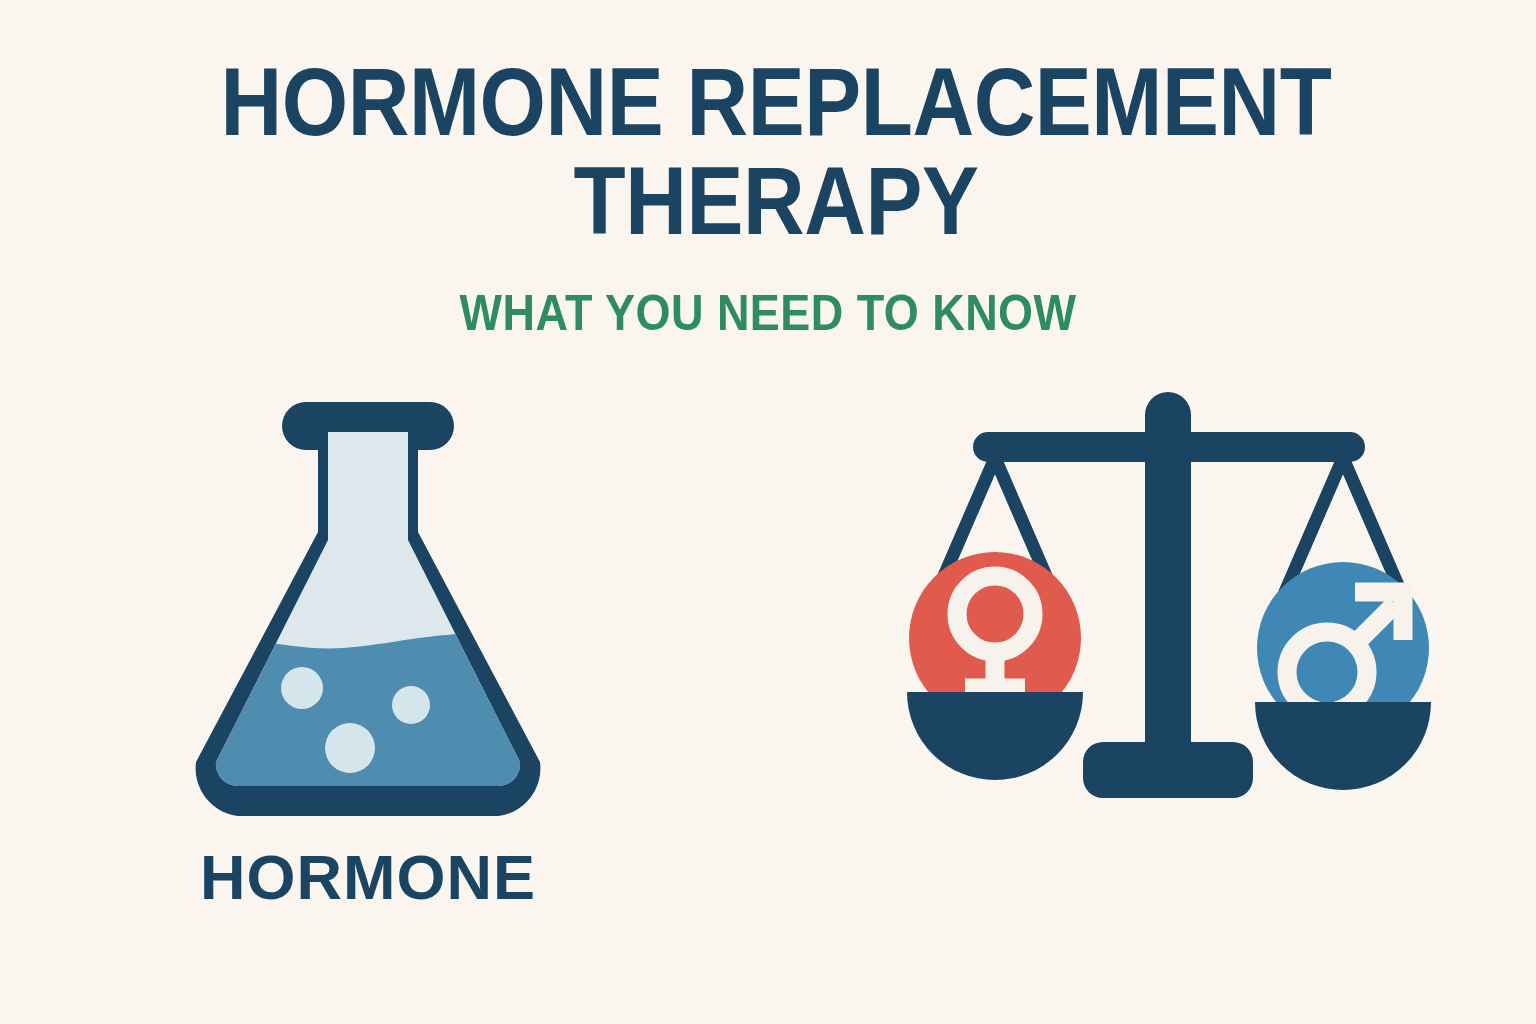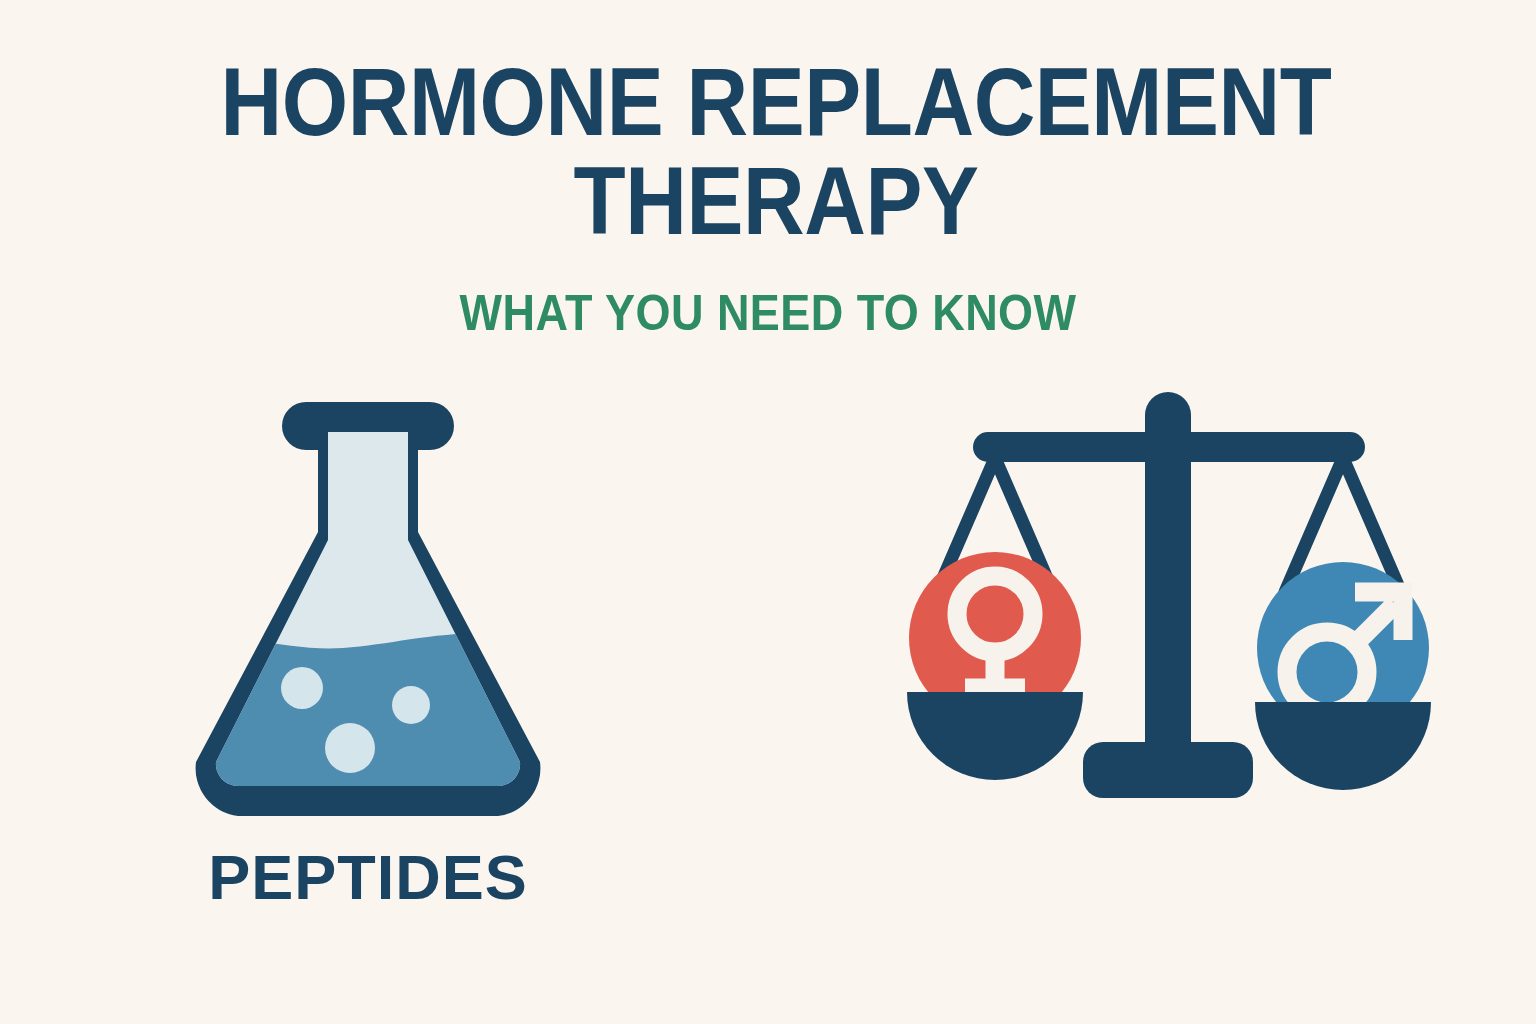--- a/index.html
+++ b/index.html
@@ -150,21 +150,21 @@
                    C 235 264, 290 244, 380 258
                    L 380 450 L 20 450 Z" fill="#4e8cb0"></path>
 
           <circle cx="134" cy="308" r="21" fill="#d5e5ec"></circle>
           <circle cx="243" cy="325" r="19" fill="#d5e5ec"></circle>
           <circle cx="182" cy="368" r="25" fill="#d5e5ec"></circle>
         </g>
       </svg>
     </div>
 
-    <div class="panel-label">PEPTIDES</div>
+    <div class="panel-label">HORMONE</div>
   </div>
 
   <div class="panel panel-right">
 
     <div class="icon-area">
       <svg width="530" height="430" viewBox="0 0 530 430" aria-hidden="true">
 
         <g fill="#1b4462">
           <rect x="242" y="12" width="46" height="80" rx="23"></rect>
           <rect x="242" y="40" width="46" height="340"></rect>

